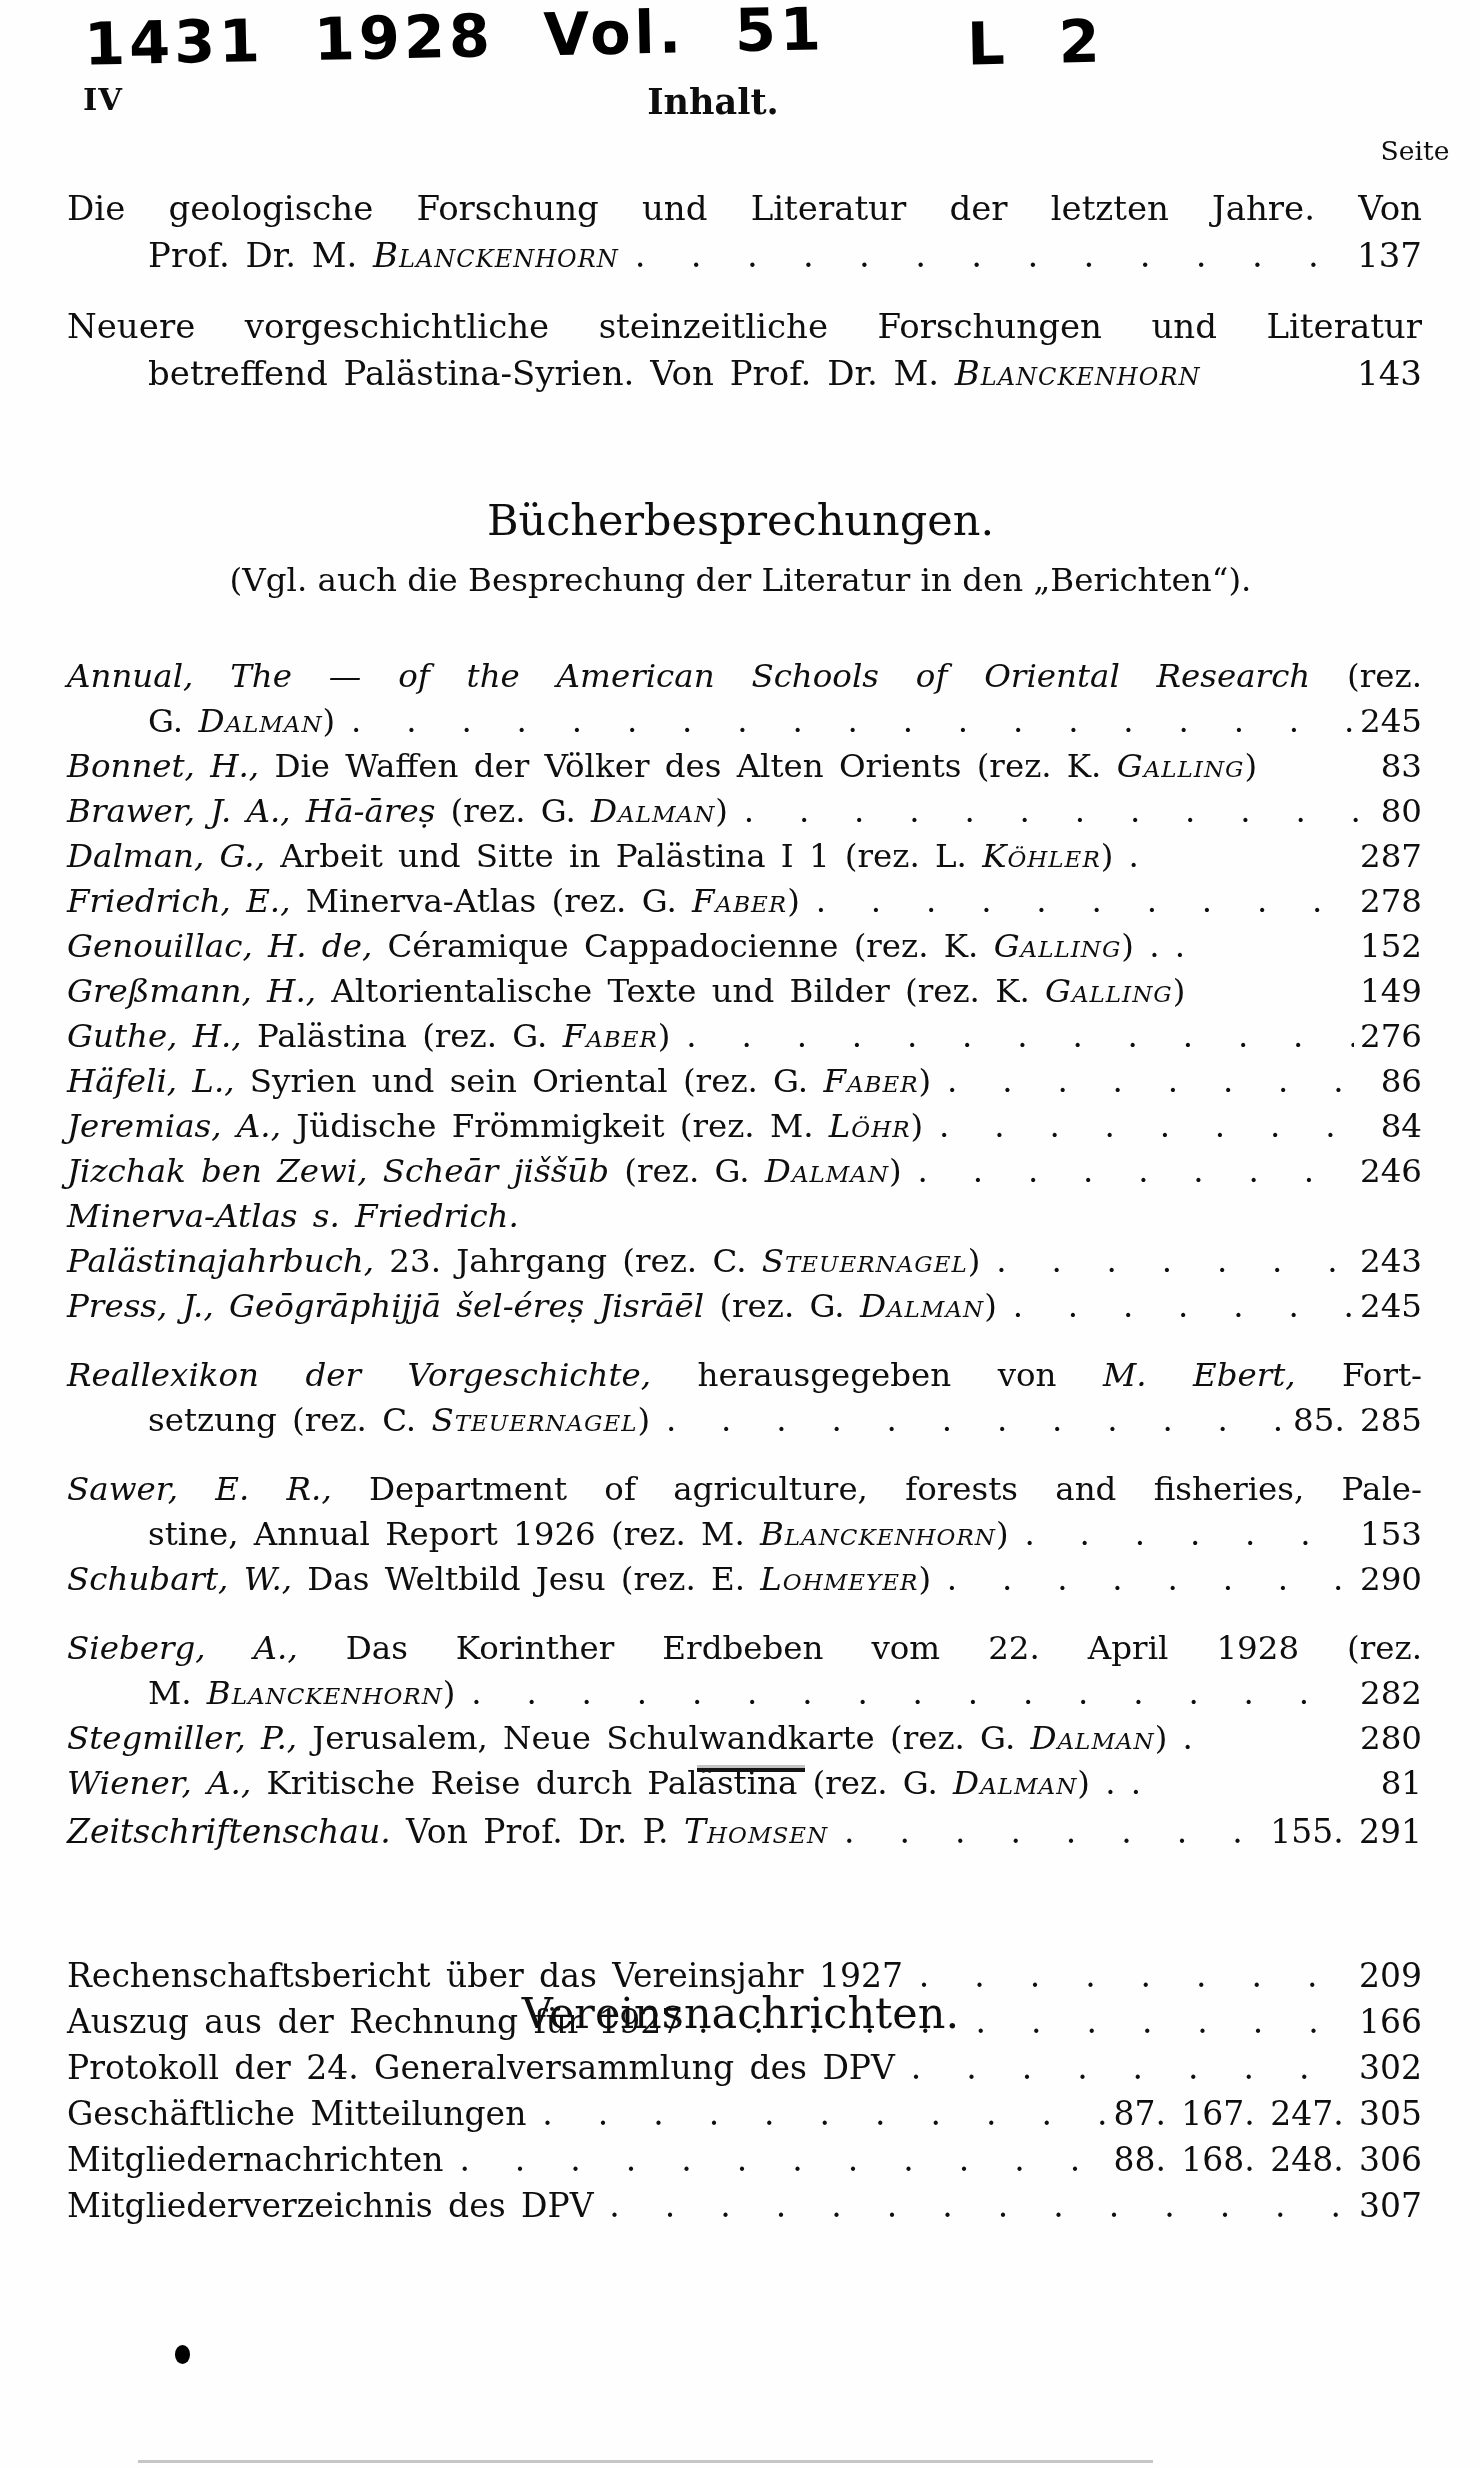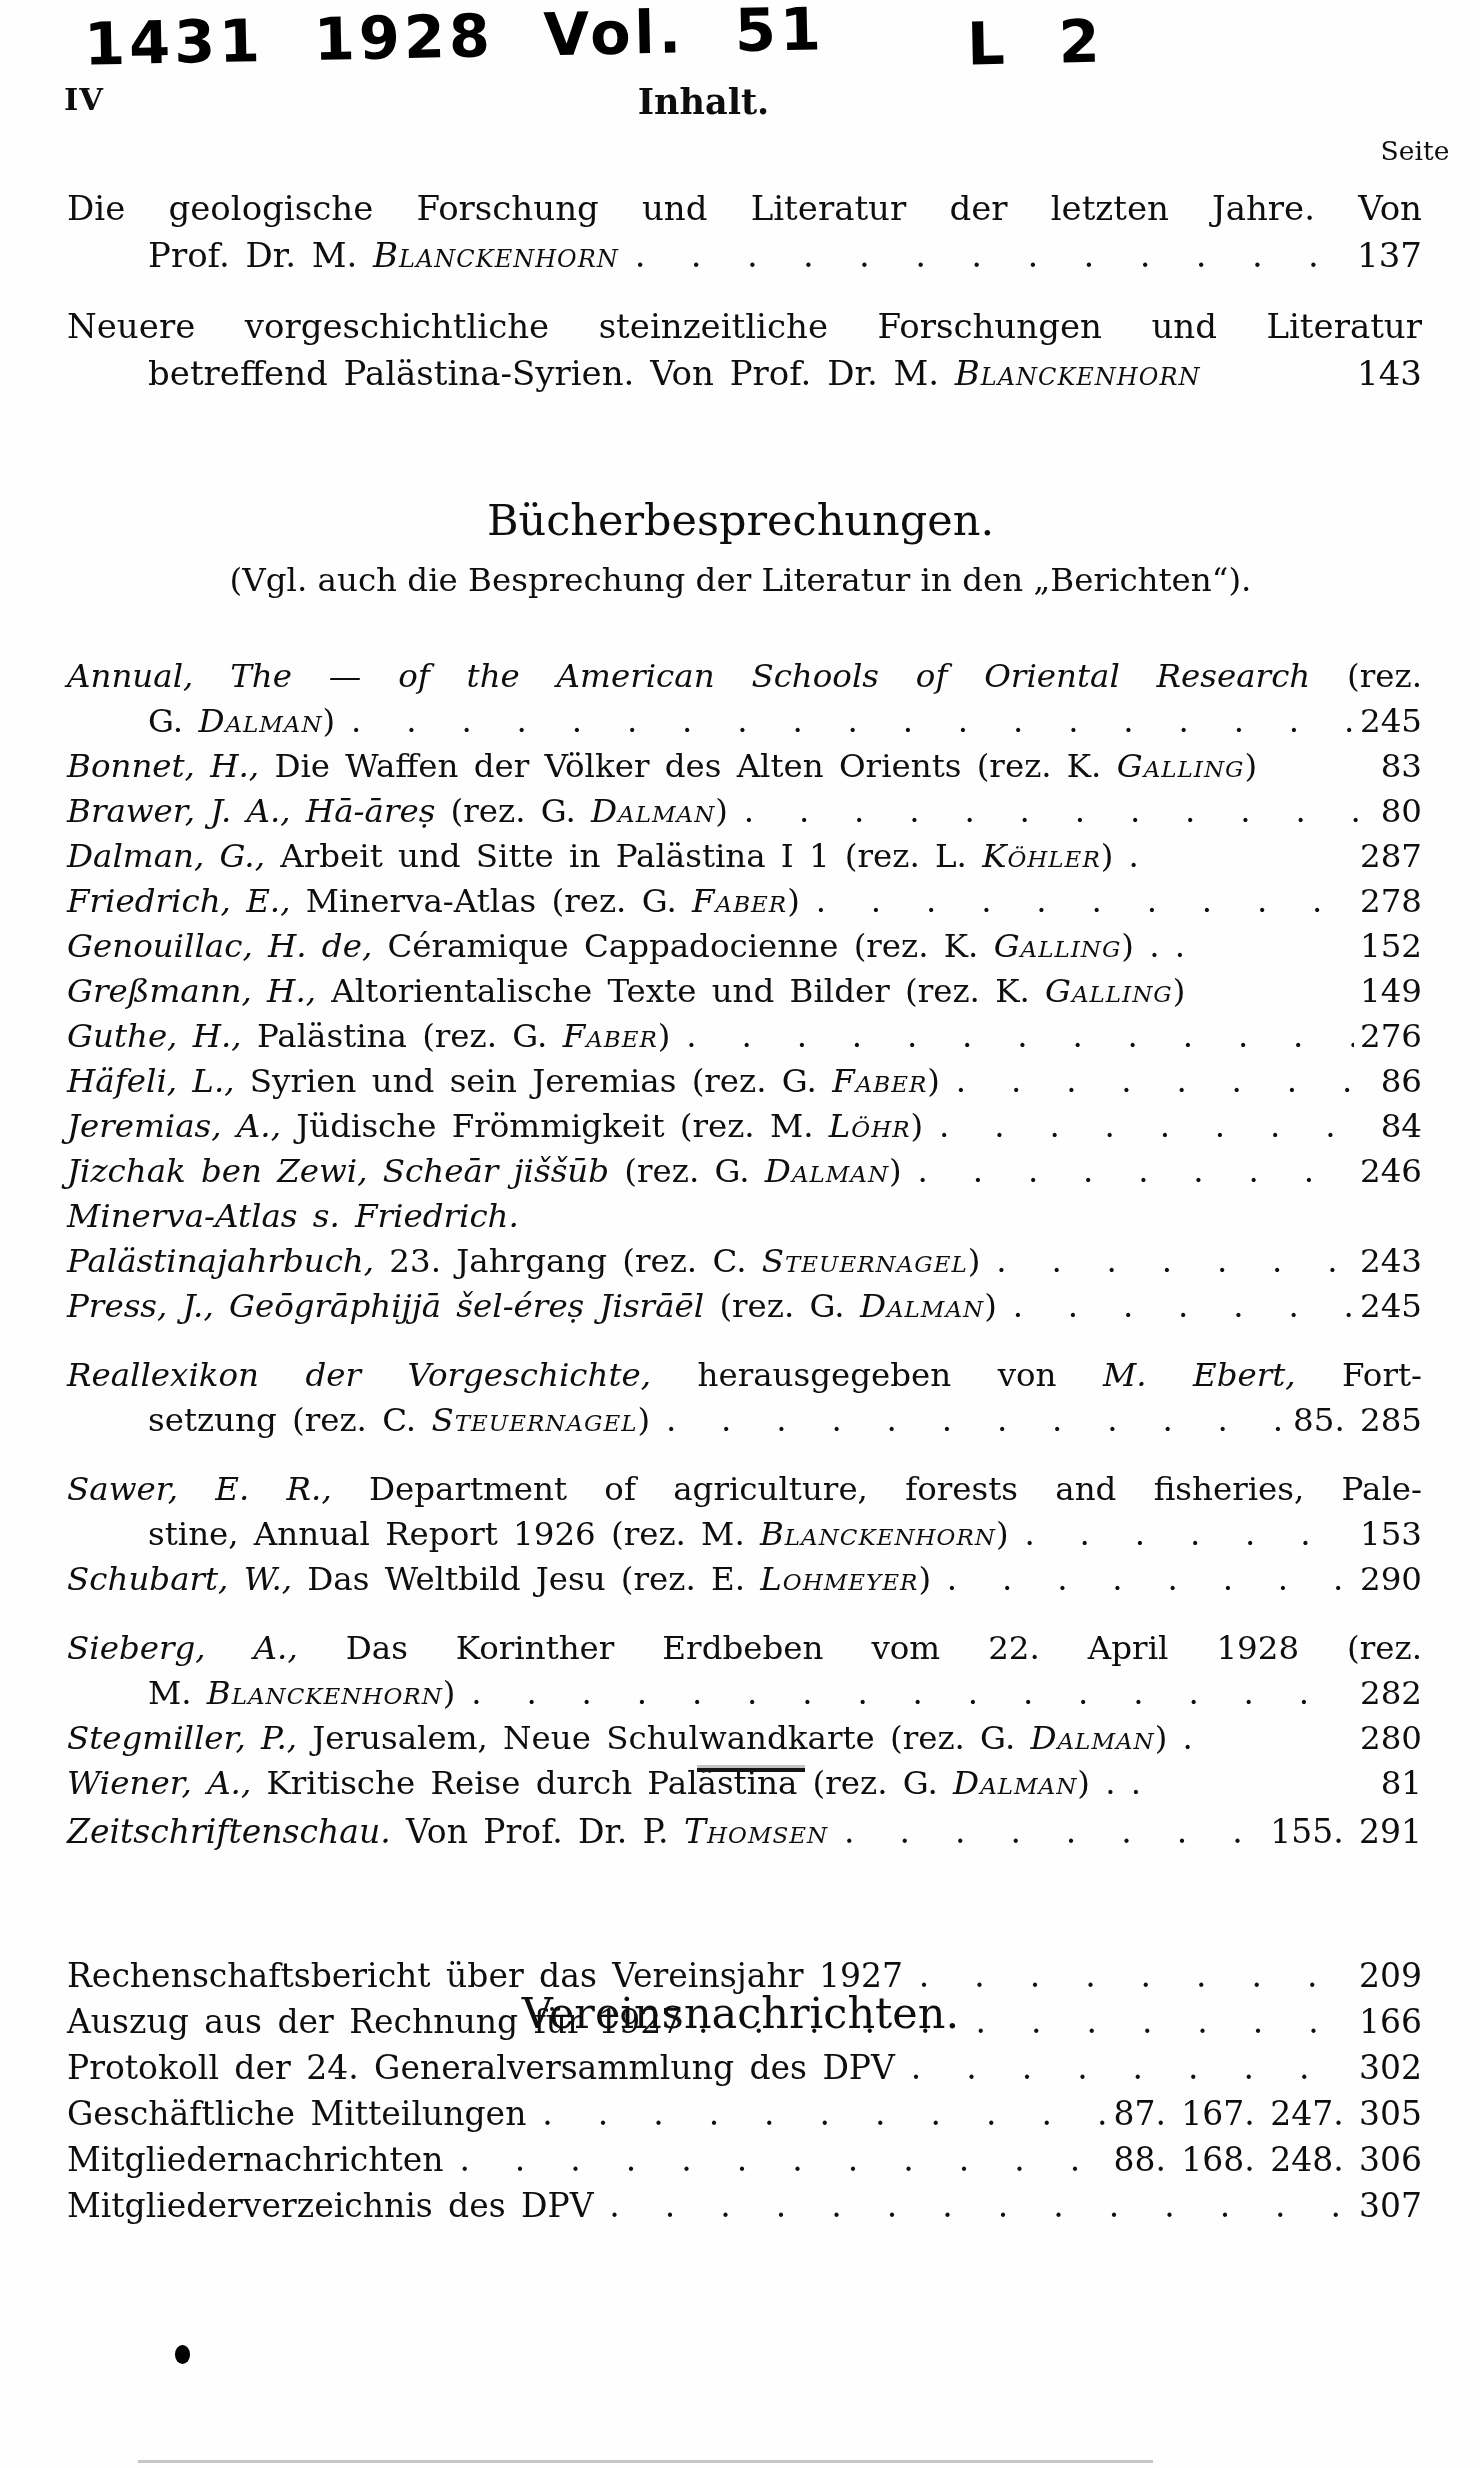--- a/index.html
+++ b/index.html
@@ -21,21 +21,21 @@
     word-spacing:25.6px;
     color:#000;
     transform:rotate(-1.2deg);
     white-space:nowrap;
   }
   #hw-left{left:84px;top:2px;}
   #hw-right{left:967px;top:7.9px;}
 
   
   .header-row{
-    position:absolute;left:64px;right:59px;top:81px;
+    position:absolute;left:83px;right:59px;top:81px;
     display:flex;align-items:baseline;
   }
   .folio{font-size:30.5px;font-weight:bold;letter-spacing:1px;}
   .inhalt{
     position:absolute;left:0;right:79px;text-align:center;
     font-size:35px;font-weight:bold;
   }
   .seite{
     position:absolute;top:135px;right:31.5px;
     font-size:26.6px;
@@ -159,21 +159,21 @@
         <span class="txt"><span class="it">Greßmann, H.,</span><span class=""> Altorientalische Texte und Bilder (rez. K. </span><span class="sc">Galling</span><span class="">)</span></span>
         <span class="leader"></span>
         <span class="pg">149</span>
       </div>
       <div class="row">
         <span class="txt"><span class="it">Guthe, H.,</span><span class=""> Palästina (rez. G. </span><span class="sc">Faber</span><span class="">)</span></span>
         <span class="leader">. . . . . . . . . . . . . . . . . . . . . . . . . . . . . . . . . . . . . . . . . . . . . . . . . . . . . . . . . . . . . . . . . . . . . . . . . . . . . . . . </span>
         <span class="pg">276</span>
       </div>
       <div class="row">
-        <span class="txt"><span class="it">Häfeli, L.,</span><span class=""> Syrien und sein Jeremias (rez. G. </span><span class="sc">Faber</span><span class="">)</span></span>
+        <span class="txt"><span class="it">Häfeli, L.,</span><span class=""> Syrien und sein Oriental (rez. G. </span><span class="sc">Faber</span><span class="">)</span></span>
         <span class="leader">. . . . . . . . . . . . . . . . . . . . . . . . . . . . . . . . . . . . . . . . . . . . . . . . . . . . . . . . . . . . . . . . . . . . . . . . . . . . . . . . </span>
         <span class="pg">86</span>
       </div>
       <div class="row">
         <span class="txt"><span class="it">Jeremias, A.,</span><span class=""> Jüdische Frömmigkeit (rez. M. </span><span class="sc">Löhr</span><span class="">)</span></span>
         <span class="leader">. . . . . . . . . . . . . . . . . . . . . . . . . . . . . . . . . . . . . . . . . . . . . . . . . . . . . . . . . . . . . . . . . . . . . . . . . . . . . . . . </span>
         <span class="pg">84</span>
       </div>
       <div class="row">
         <span class="txt"><span class="it">Jizchak ben Zewi, Scheār jiššūb</span><span class=""> (rez. G. </span><span class="sc">Dalman</span><span class="">)</span></span>

